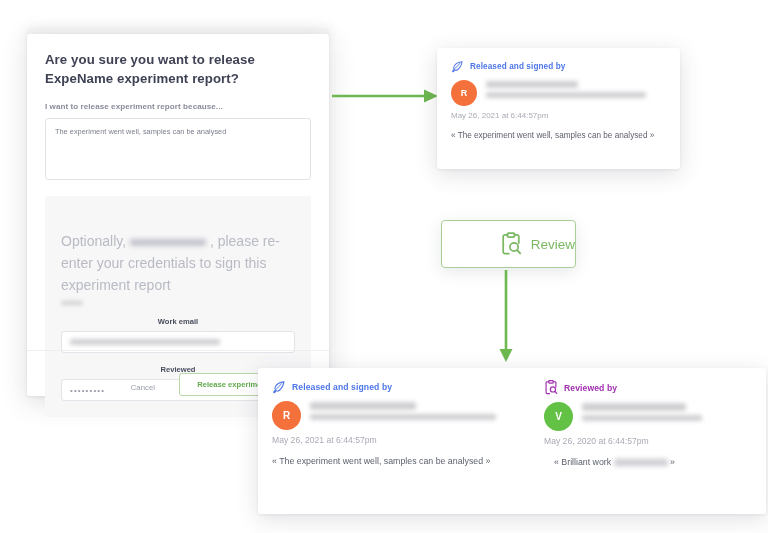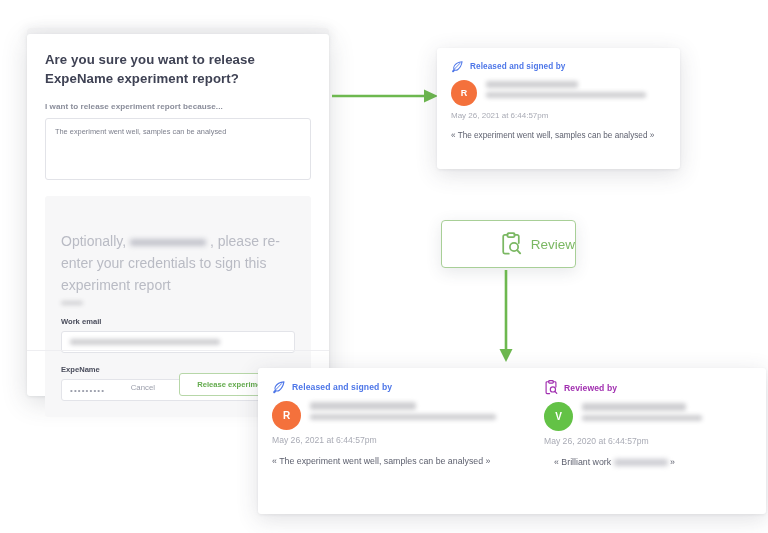--- a/index.html
+++ b/index.html
@@ -56,21 +56,21 @@
   }
   .cred-panel{
     margin-top:16px; background:#f7f7f8; border-radius:3px;
     padding:14px 16px 16px 16px;
   }
   .cred-note{ font-size:14px; color:#b9bbc4; line-height:1.55;margin-top:21px; }
   .cred-note .redact{ height:7px; width:76px; filter:blur(2.6px); background:#c3c4cc;}
   .cred-small{ margin-top:5px; }
   .cred-small .blurline{ width:22px; height:4px; }
   .field-label{
-    margin-top:12px; font-size:7.6px; font-weight:700; color:#4a4d5c;
+    margin-top:12px; font-size:7.6px; font-weight:700; color:#4a4d5c;text-align:center;
   }
   .field-box{
     margin-top:5px; height:22px; background:#fff; border:1px solid #e3e4e9;
     border-radius:3px; display:flex; align-items:center; padding:0 8px;
   }
   .field-box .blurline{ width:150px; height:6px; filter:blur(2.1px); }
   .pw-dots{ font-size:8px; color:#9a9daa; letter-spacing:1.1px; }
   .dlg-footer{
     position:absolute; left:0; right:0; bottom:0; height:46px;
     border-top:1px solid #eeeef1;
@@ -163,21 +163,21 @@
         </div>
         <div class="cred-small">
           <span class="blurline">&nbsp;</span>
         </div>
 
         <div class="field-label">Work email</div>
         <div class="field-box">
           <span class="blurline">REDACTED EMAIL</span>
         </div>
 
-        <div class="field-label">ExpeName</div>
+        <div class="field-label">Reviewed</div>
         <div class="field-box">
           <span class="pw-dots">•••••••••</span>
         </div>
       </div>
     </div>
 
     <div class="dlg-footer">
       <button class="btn-cancel">Cancel</button>
       <button class="btn-release">Release experiment report</button>
     </div>

